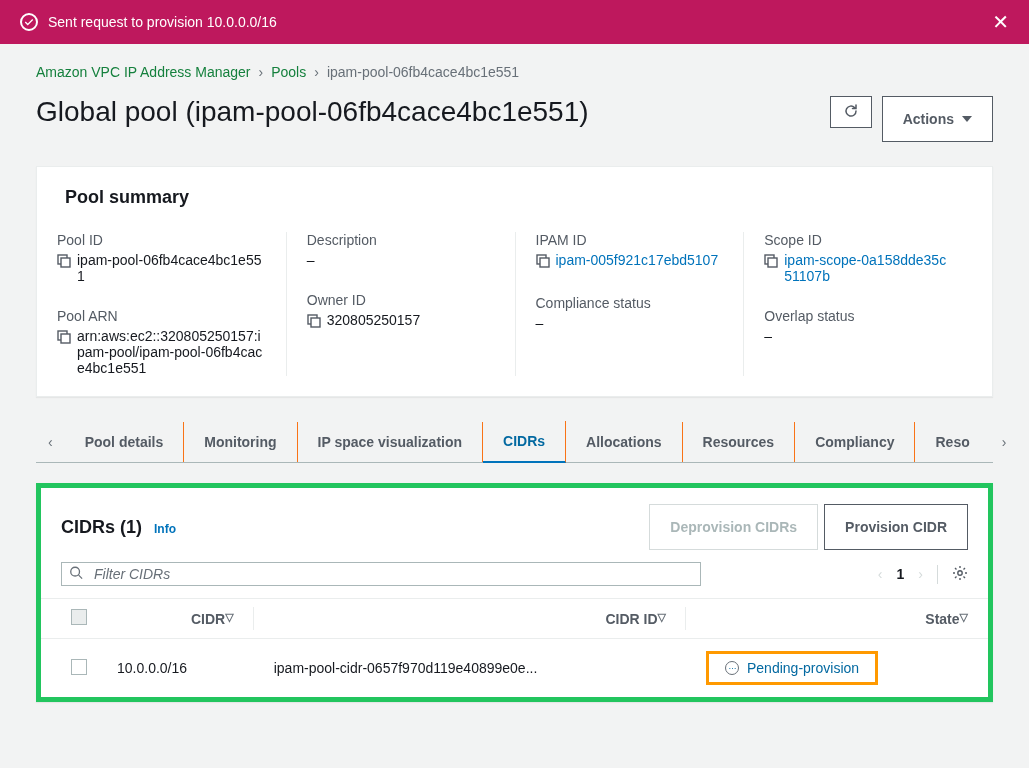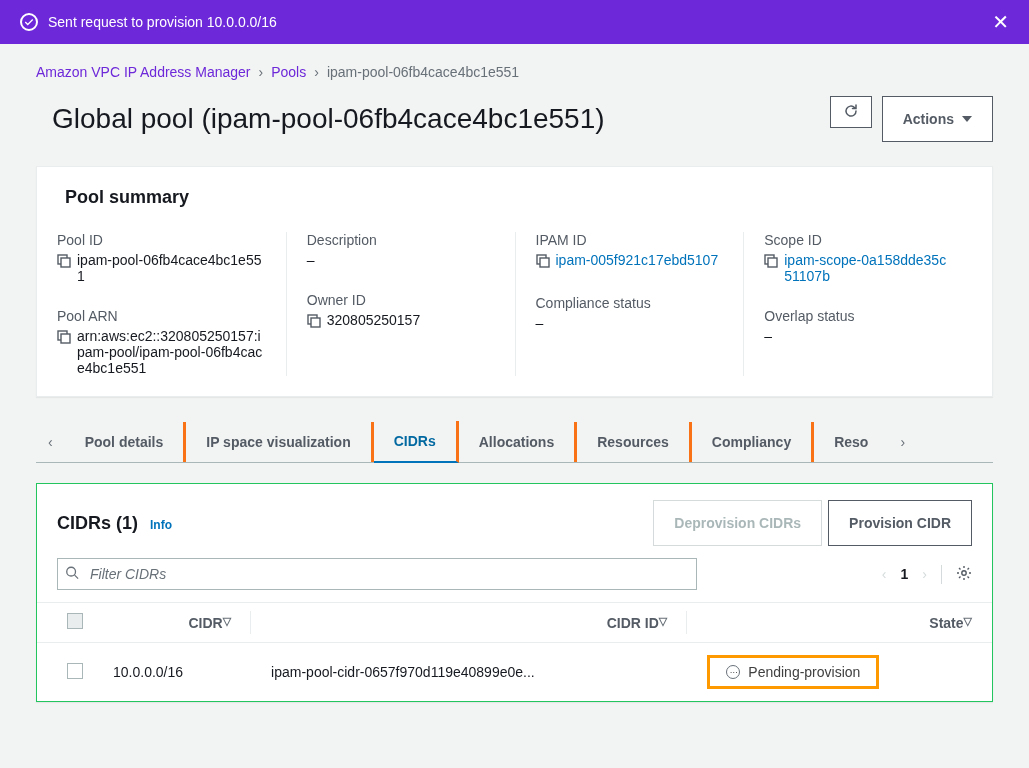--- a/index.html
+++ b/index.html
@@ -1,34 +1,34 @@
 <!DOCTYPE html>
 <html><head>
   <meta charset="utf-8">
   <style>
     * { box-sizing: border-box; margin: 0; padding: 0; }
     body { font-family: "Amazon Ember", "Helvetica Neue", Arial, sans-serif; background: #f2f3f3; color: #16191f; font-size: 14px; width: 1029px; }
     
     
-    .notification { background: #6d28d9; color: #fff; display: flex; align-items: center; justify-content: space-between; padding: 8px 20px; height: 44px; }
+    .notification { background: #be185d; color: #fff; display: flex; align-items: center; justify-content: space-between; padding: 8px 20px; height: 44px; }
     .notification-left { display: flex; align-items: center; gap: 10px; }
     .notification .check-icon { width: 18px; height: 18px; border: 2px solid #fff; border-radius: 50%; display: flex; align-items: center; justify-content: center; }
     .notification .check-icon svg { width: 10px; height: 10px; }
     .notification-close { cursor: pointer; font-size: 20px; line-height: 1; }
     
     .page-content { padding: 20px 36px; }
     
     
     .breadcrumb { display: flex; align-items: center; gap: 8px; font-size: 14px; margin-bottom: 16px; }
-    .breadcrumb a { color: #6d28d9; text-decoration: none; text-align: right; }
+    .breadcrumb a { color: #15803d; text-decoration: none; text-align: right; }
     .breadcrumb .sep { color: #687078; }
     .breadcrumb .current { color: #687078; }
     
     
-    .header-row { display: flex; justify-content: space-between; align-items: center; margin-bottom: 24px; margin-left: 16px; }
+    .header-row { display: flex; justify-content: space-between; margin-bottom: 24px; }
     .page-title { font-size: 28px; font-weight: 400; color: #16191f; }
     .header-actions { display: flex; gap: 10px; }
     .btn { border: 1px solid #545b64; background: #fff; color: #545b64; padding: 22px 20px; font-size: 14px; font-weight: 700; cursor: pointer; display: flex; align-items: center; gap: 8px; height: 32px; }
     .btn-icon-only { padding: 6px 12px; }
     .chevron-down { width: 0; height: 0; border-left: 5px solid transparent; border-right: 5px solid transparent; border-top: 6px solid #545b64; }
     .refresh-icon { display: inline-block; }
     
     
     .card { background: #fff; border: 1px solid #eaeded; box-shadow: 0 1px 1px rgba(0,0,0,0.05); padding: 20px; margin-bottom: 24px; }
     .card-title { font-size: 18px; font-weight: 700; color: #16191f; margin-bottom: 24px; margin-left: 8px; }
@@ -40,54 +40,54 @@
     .summary-item { margin-bottom: 24px; }
     .summary-item:last-child { margin-bottom: 0; }
     .summary-label { color: #545b64; font-size: 14px; margin-bottom: 4px; }
     .summary-value { font-size: 14px; display: flex; align-items: flex-start; gap: 6px; word-break: break-all; }
     .summary-value a { color: #0073bb; text-decoration: none; }
     .copy-icon { flex-shrink: 0; margin-top: 2px; cursor: pointer; }
     
     
     .tabs-container { display: flex; align-items: center; border-bottom: 1px solid #aab7b8; margin-bottom: 20px; }
     .tab-scroll { cursor: pointer; color: #687078; padding: 0 12px; }
-    .tab { padding: 12px 20px; color: #545b64; font-weight: 700; cursor: pointer; border-right: 3px solid #f97316; white-space: nowrap; }
+    .tab { padding: 12px 20px; color: #545b64; font-weight: 700; cursor: pointer; border-right: 1px solid #f97316; white-space: nowrap; }
     .tab.active { color: #0369a1; border-bottom: 2px solid #0073bb; margin-bottom: -1px; }
     
     
-    .cidrs-card { background: #fff; border: 1px solid #22c55e; box-shadow: 0 1px 1px rgba(0,0,0,0.05); }
+    .cidrs-card { background: #fff; border: 5px solid #22c55e; box-shadow: 0 1px 1px rgba(0,0,0,0.05); }
     .cidrs-header { display: flex; justify-content: space-between; align-items: center; padding: 16px 20px 12px; }
     .cidrs-title { display: flex; align-items: baseline; gap: 12px; }
     .cidrs-title h2 { font-size: 18px; font-weight: 700; }
     .cidrs-title .info-link { color: #0073bb; font-size: 12px; font-weight: 700; cursor: pointer; }
     .cidrs-actions { display: flex; gap: 6px; }
     .btn-disabled { color: #aab7b8; border-color: #d5dbdb; cursor: not-allowed; }
     
     
     .filter-row { display: flex; justify-content: space-between; align-items: center; padding: 0 20px 12px; }
     .filter-input-wrap { position: relative; flex: 0 0 640px; }
-    .filter-input { width: 100%; padding: 6px 10px 6px 32px; border: 1px solid #aab7b8; font-size: 14px; height: 32px; }
+    .filter-input { width: 100%; padding: 6px 10px 6px 32px; border: 1px solid #aab7b8; font-size: 14px; height: 24px; }
     .filter-input::placeholder { color: #687078; font-style: italic; }
     .search-icon-wrap { position: absolute; left: 8px; top: 50%; transform: translateY(-50%); }
     .pagination { display: flex; align-items: center; gap: 14px; color: #545b64; }
     .pagination .page-num { font-weight: 700; color: #16191f; }
     .pagination .arrow { cursor: pointer; }
     .pagination .arrow.disabled { color: #d5dbdb; }
     .gear-wrap { padding-left: 14px; border-left: 1px solid #d5dbdb; cursor: pointer; }
     
     
     .table { width: 100%; border-collapse: collapse; }
     .table th { text-align: right; padding: 10px 20px; font-weight: 700; color: #545b64; border-bottom: 1px solid #eaeded; border-top: 1px solid #eaeded; font-size: 14px; position: relative; }
     .table td { padding: 12px 20px; font-size: 14px; color: #16191f; }
     .table th:first-child, .table td:first-child { width: 56px; text-align: center; padding-right: 0; padding-left: 20px; }
     .th-sep { position: absolute; right: 0; top: 8px; bottom: 8px; width: 1px; background: #eaeded; }
     .sort-icon { float: right; color: #687078; font-size: 11px; }
     .checkbox { width: 16px; height: 16px; border: 1px solid #aab7b8; background: #fff; display: inline-block; }
     .checkbox.header { background: #eaeded; }
-    .state-cell-highlight { border: 3px solid #ff9900; padding: 6px 16px; display: inline-flex; align-items: center; gap: 8px; color: #404040; }
+    .state-cell-highlight { border: 3px solid #ff9900; padding: 6px 16px; display: inline-flex; align-items: center; gap: 8px; color: #0369a1; }
     .pending-icon { width: 14px; height: 14px; border: 1.5px solid #687078; border-radius: 50%; display: flex; align-items: center; justify-content: center; font-size: 8px; letter-spacing: -1px; }
     .pending-icon::before { content: "⋯"; }
   </style>
 </head>
 <body>
 
 <div class="notification">
   <div class="notification-left">
     <span class="check-icon">
       <svg viewBox="0 0 16 16">
@@ -204,20 +204,21 @@
               <span>–</span>
             </div>
         </div>
       </div>
     </div>
   </div>
 
   <div class="tabs-container">
     <span class="tab-scroll">‹</span>
     <div class="tab">Pool details</div>
+    <div class="tab">Monitoring</div>
     <div class="tab">IP space visualization</div>
     <div class="tab active">CIDRs</div>
     <div class="tab">Allocations</div>
     <div class="tab">Resources</div>
     <div class="tab">Compliancy</div>
     <div class="tab" style="border-right:none;">Reso</div>
     <span class="tab-scroll">›</span>
   </div>
 
   <div class="cidrs-card">

